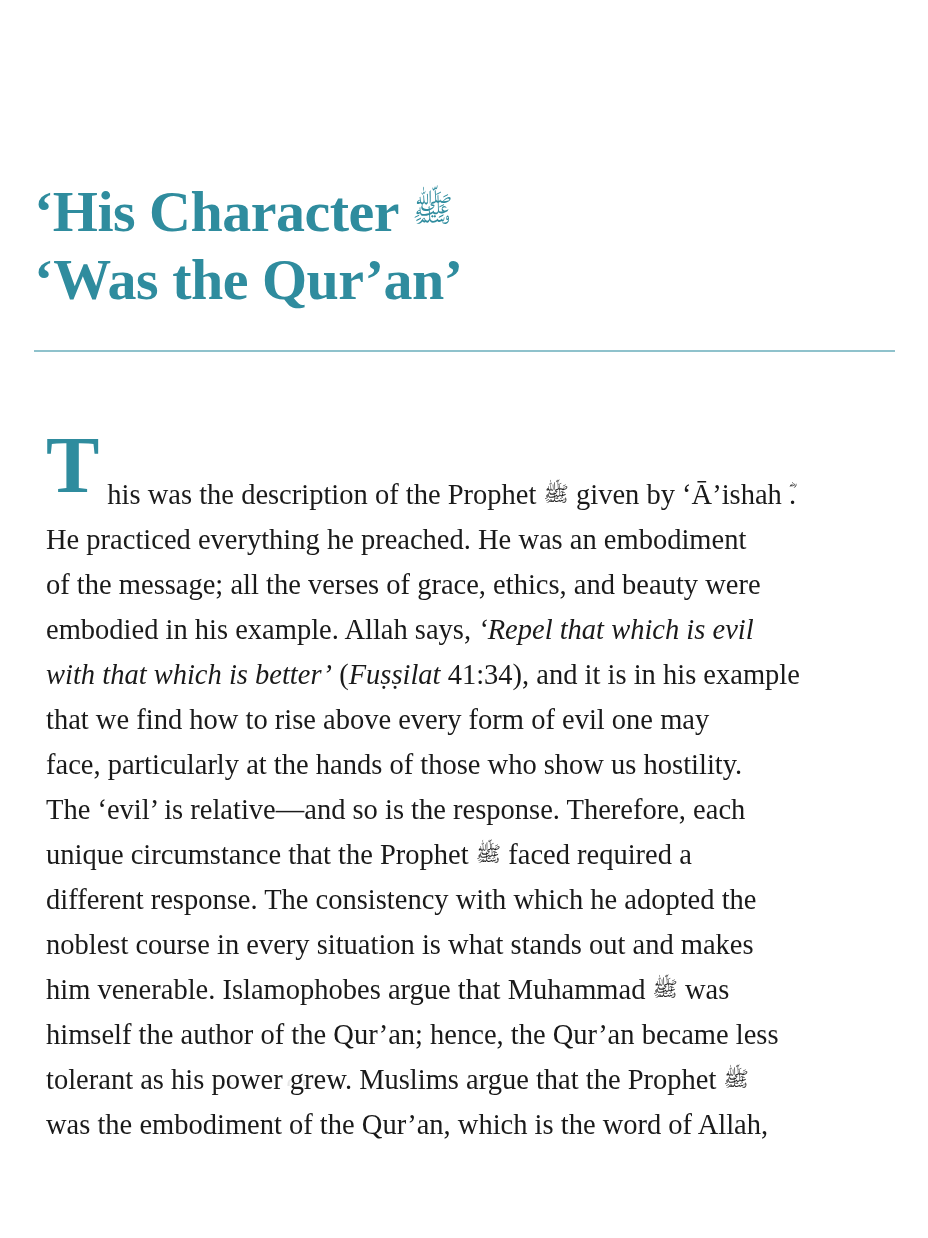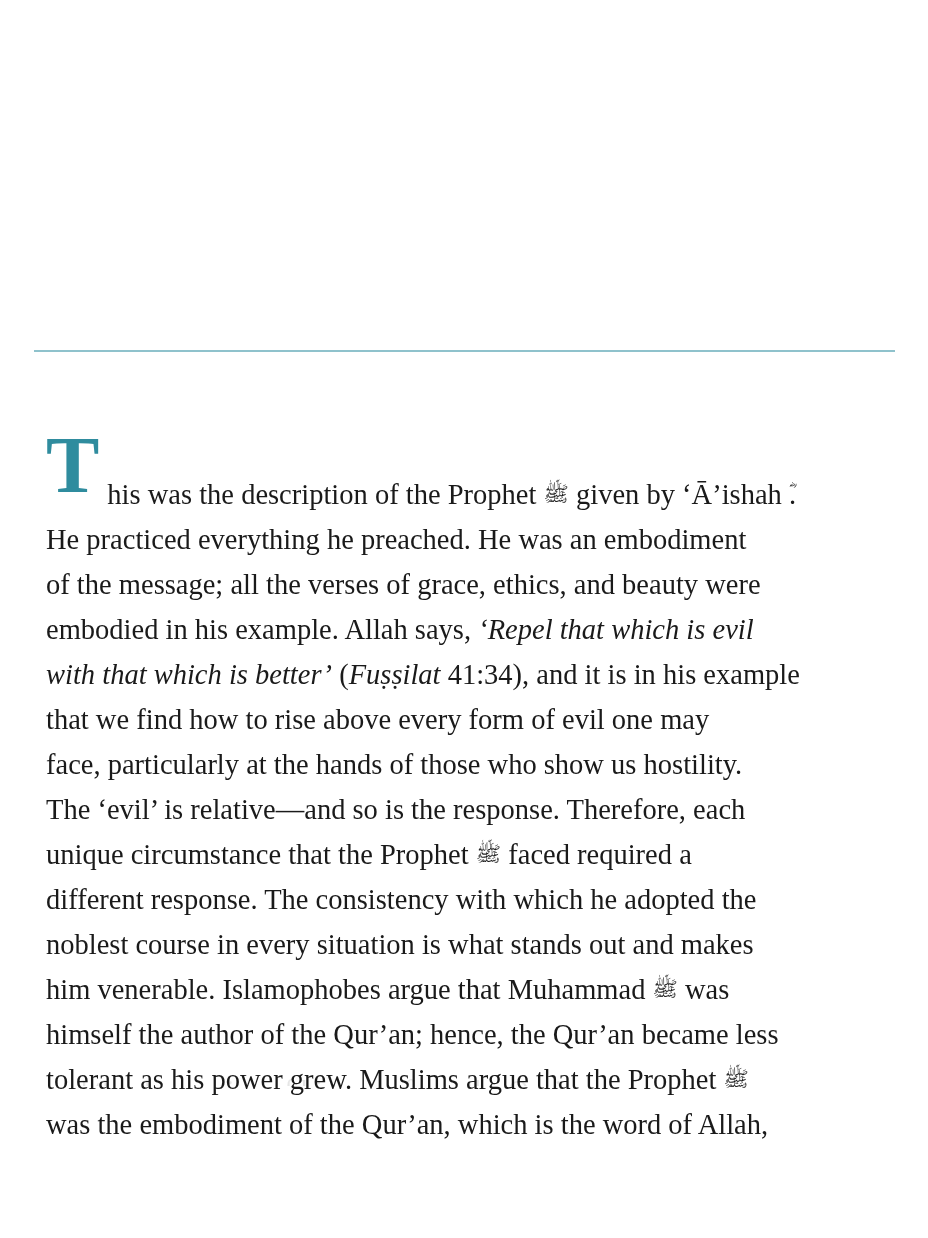--- a/index.html
+++ b/index.html
@@ -105,20 +105,23 @@
     line-height: 45px;
     opacity: 0.10;
     white-space: pre;
   }
 </style>
 </head>
 <body>
 
 <div class="page">
 
+  <div class="title-block">
+    <h1 class="title"><span>‘His Character </span><span class="sallam">ﷺ</span><br><span>‘Was the Qur’an’</span></h1>
+  </div>
 
   <div class="rule"></div>
 
   <div class="body-text">
     <span class="dropcap">T</span><span class="ln"><span>his was the description of the Prophet </span><span class="hon">ﷺ</span><span> given by ‘Ā’ishah </span><span class="hon">ؓ</span><span>.</span></span><span class="ln">He practiced everything he preached. He was an embodiment</span><span class="ln">of the message; all the verses of grace, ethics, and beauty were</span><span class="ln"><span>embodied in his example. Allah says, </span><em>‘Repel that which is evil</em></span><span class="ln"><em>with that which is better’</em><span> (</span><em>Fuṣṣilat</em><span> 41:34), and it is in his example</span></span><span class="ln">that we find how to rise above every form of evil one may</span><span class="ln">face, particularly at the hands of those who show us hostility.</span><span class="ln">The ‘evil’ is relative—and so is the response. Therefore, each</span><span class="ln"><span>unique circumstance that the Prophet </span><span class="hon">ﷺ</span><span> faced required a</span></span><span class="ln">different response. The consistency with which he adopted the</span><span class="ln">noblest course in every situation is what stands out and makes</span><span class="ln"><span>him venerable. Islamophobes argue that Muhammad </span><span class="hon">ﷺ</span><span> was</span></span><span class="ln">himself the author of the Qur’an; hence, the Qur’an became less</span><span class="ln"><span>tolerant as his power grew. Muslims argue that the Prophet </span><span class="hon">ﷺ</span></span><span class="ln">was the embodiment of the Qur’an, which is the word of Allah,</span>
   </div>
 
   <div class="clipped-line">and the description of him was from the Qur’an.</div>
 
 </div>

